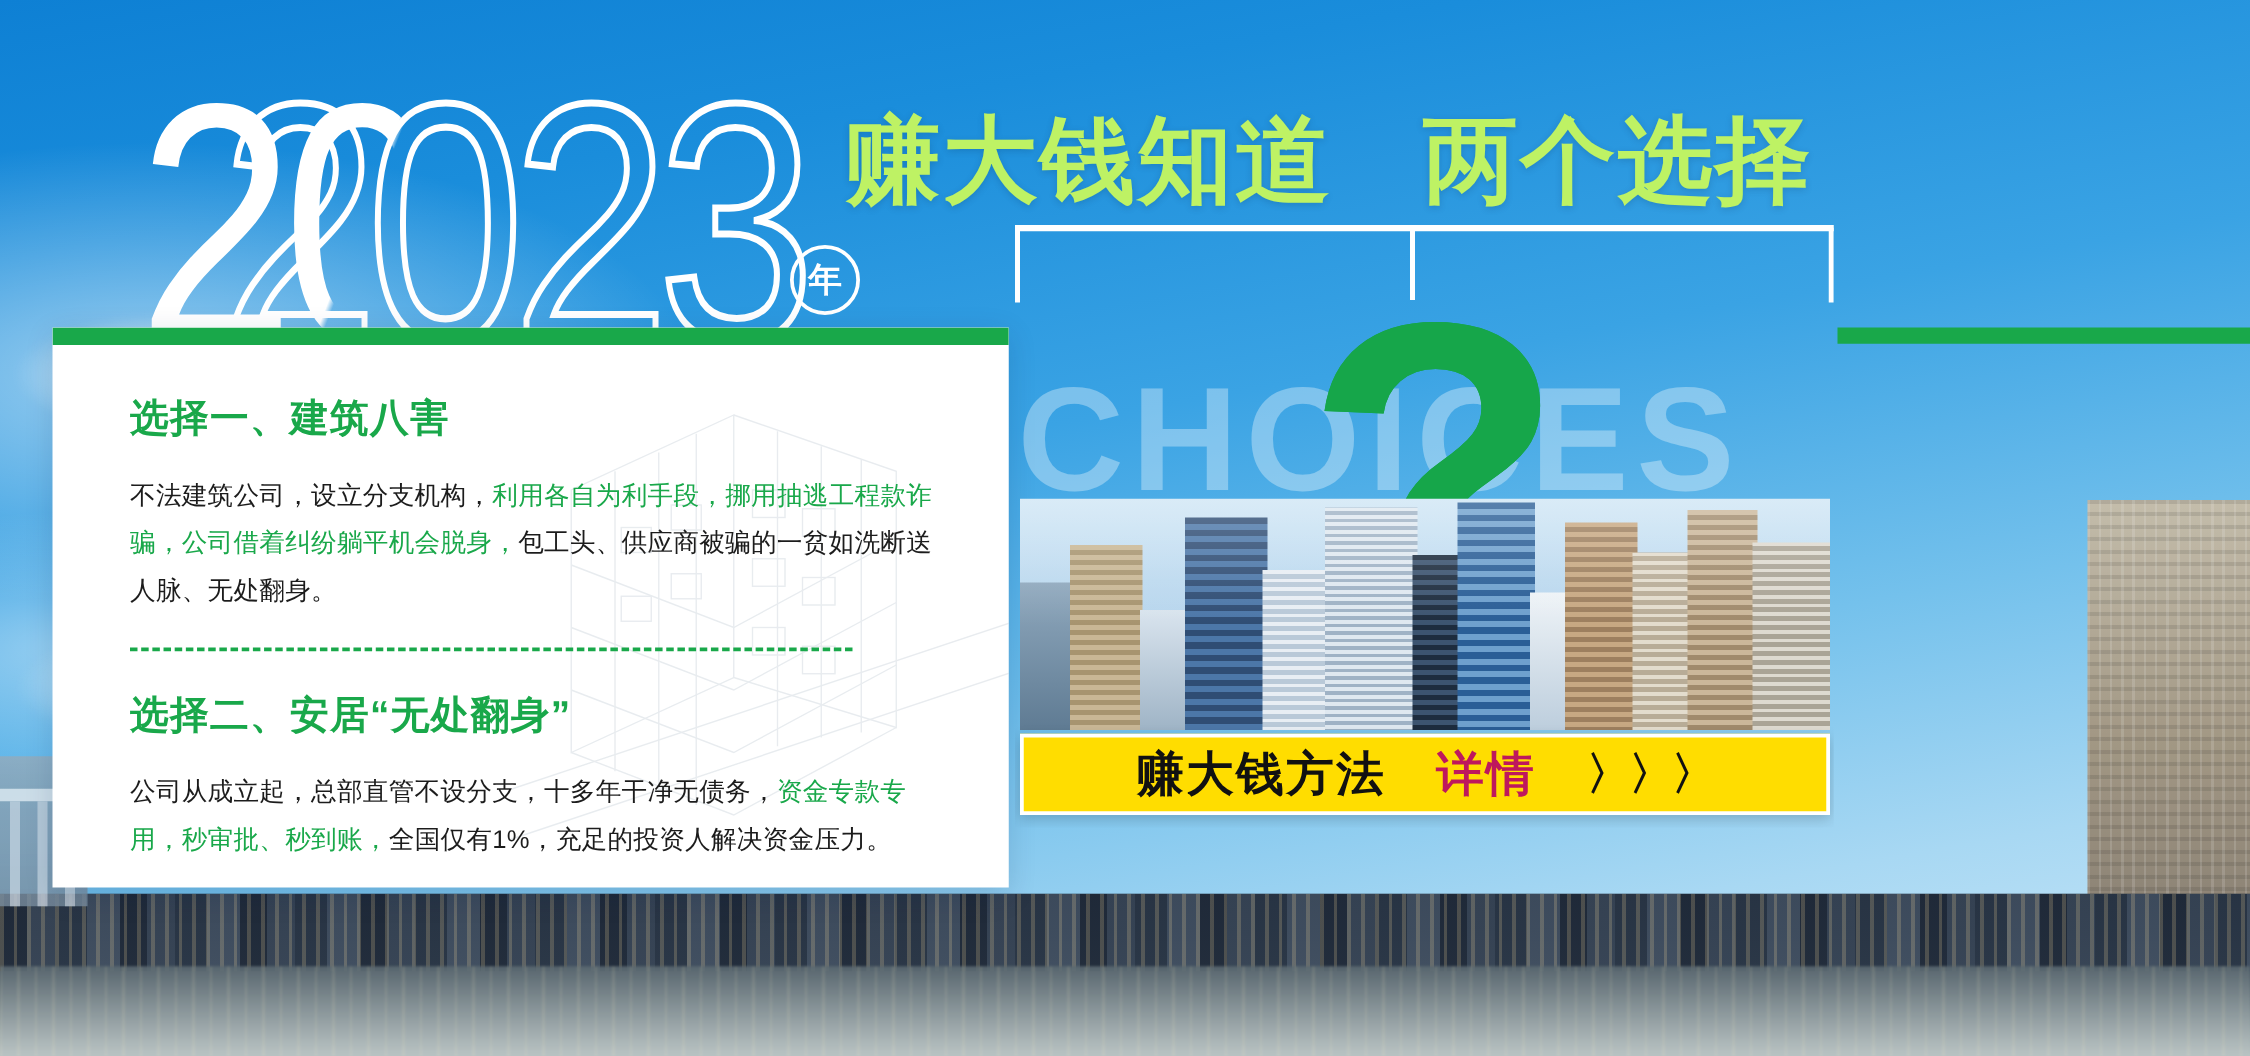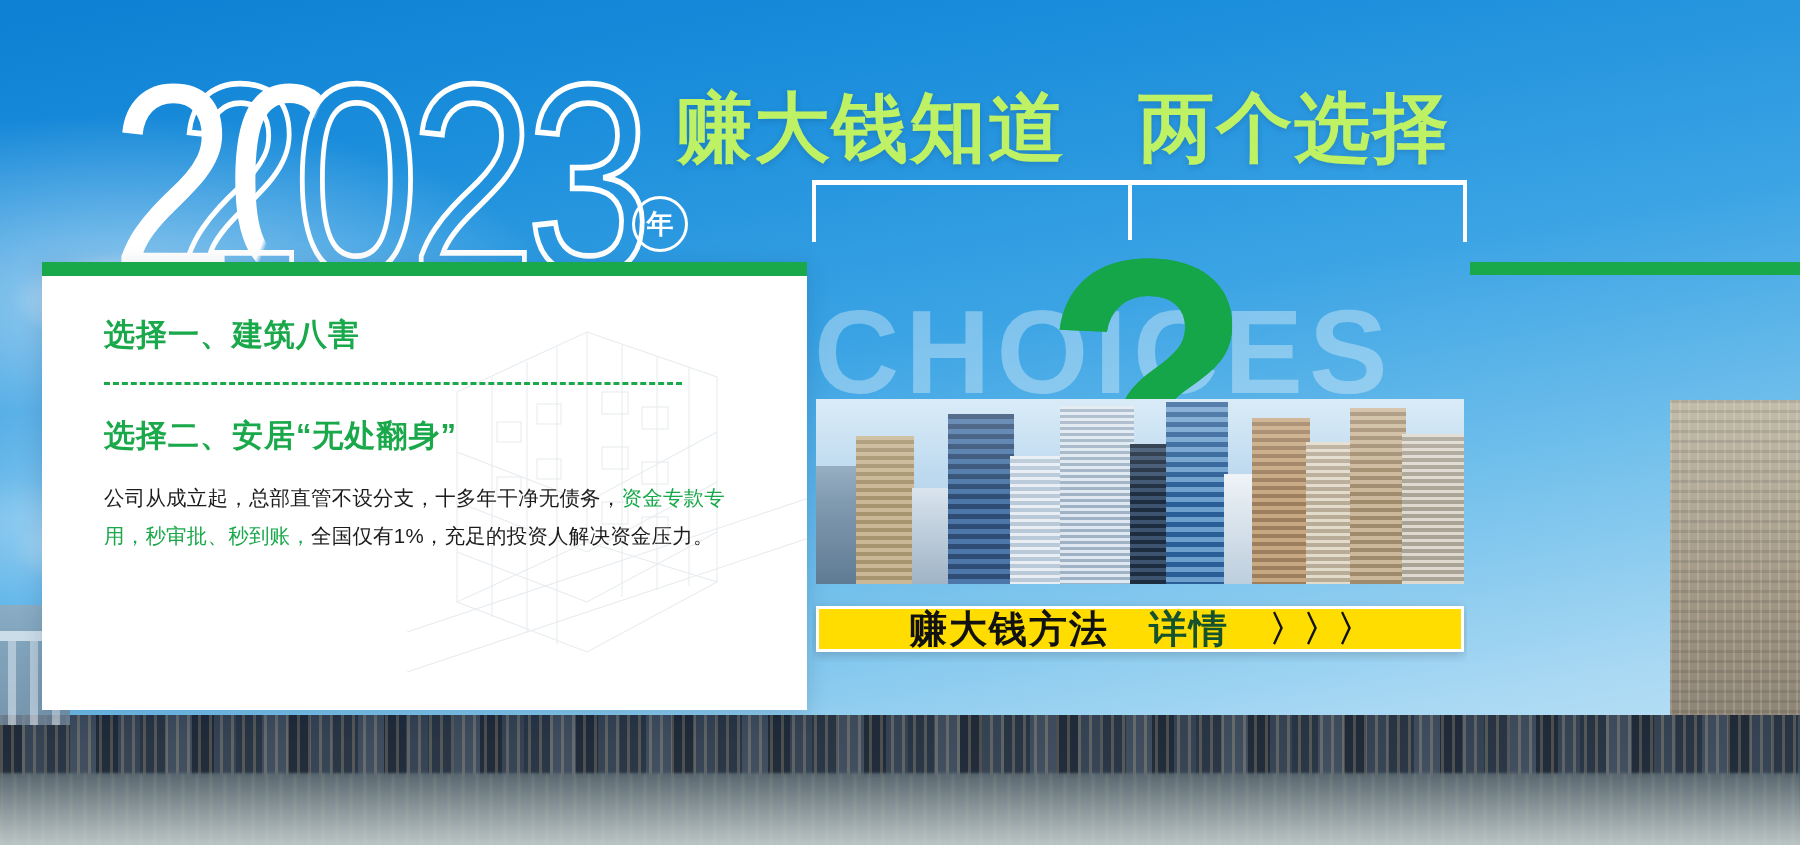--- a/index.html
+++ b/index.html
@@ -175,27 +175,27 @@
     background:linear-gradient(180deg,#cfe6f5 0%, #bcd9ef 35%, #a9cbe6 100%);
   }
   .cityphoto .bld{ position:absolute; bottom:0; }
   .cityphoto .sheen{
     position:absolute; inset:0;
     background:linear-gradient(180deg, rgba(255,255,255,.22), rgba(255,255,255,0) 55%);
   }
 
   
   .cta{
-    position:absolute; left:4px; bottom:10px; width:648px; height:46px;
+    position:absolute; left:4px; bottom:10px; width:648px; height:65px;
     background:#ffdd00; border:3px solid #ffffff;
     display:flex; align-items:center; justify-content:center; gap:40px;
     box-shadow:0 3px 10px rgba(0,0,0,.18);
   }
   .cta-main{ font-size:38px; font-weight:700; color:#111111; letter-spacing:2px; }
-  .cta-sub{ font-size:38px; font-weight:700; color:#14532d; letter-spacing:2px; }
+  .cta-sub{ font-size:38px; font-weight:700; color:#be185d; letter-spacing:2px; }
   .cta-arrows{ font-size:36px; font-weight:700; color:#111111; letter-spacing:-2px; }
 
   
   .green-tab{
     position:absolute; left:1470px; top:262px; width:330px; height:13px; background:#19a84a;
   }
 </style>
 </head>
 <body>
 
@@ -260,20 +260,23 @@
         <rect x="140" y="187" width="24" height="20"></rect>
         <path d="M10 400 L430 260"></path>
         <path d="M10 360 L430 220"></path>
       </g>
     </svg>
 
     <div class="card-inner">
 
       <div>
         <div class="sec-title">选择一、建筑八害</div>
+        <div class="sec-body">
+          <span>不法建筑公司，设立分支机构，</span><span class="g">利用各自为利手段，挪用抽逃工程款诈骗，公司借着纠纷躺平机会脱身，</span><span>包工头、供应商被骗的一贫如洗断送人脉、无处翻身。</span>
+        </div>
       </div>
 
       <div class="divider"></div>
 
       <div>
         <div class="sec-title">选择二、安居“无处翻身”</div>
         <div class="sec-body">
           <span>公司从成立起，总部直管不设分支，十多年干净无债务，</span><span class="g">资金专款专用，秒审批、秒到账，</span><span>全国仅有1%，充足的投资人解决资金压力。</span>
         </div>
       </div>

